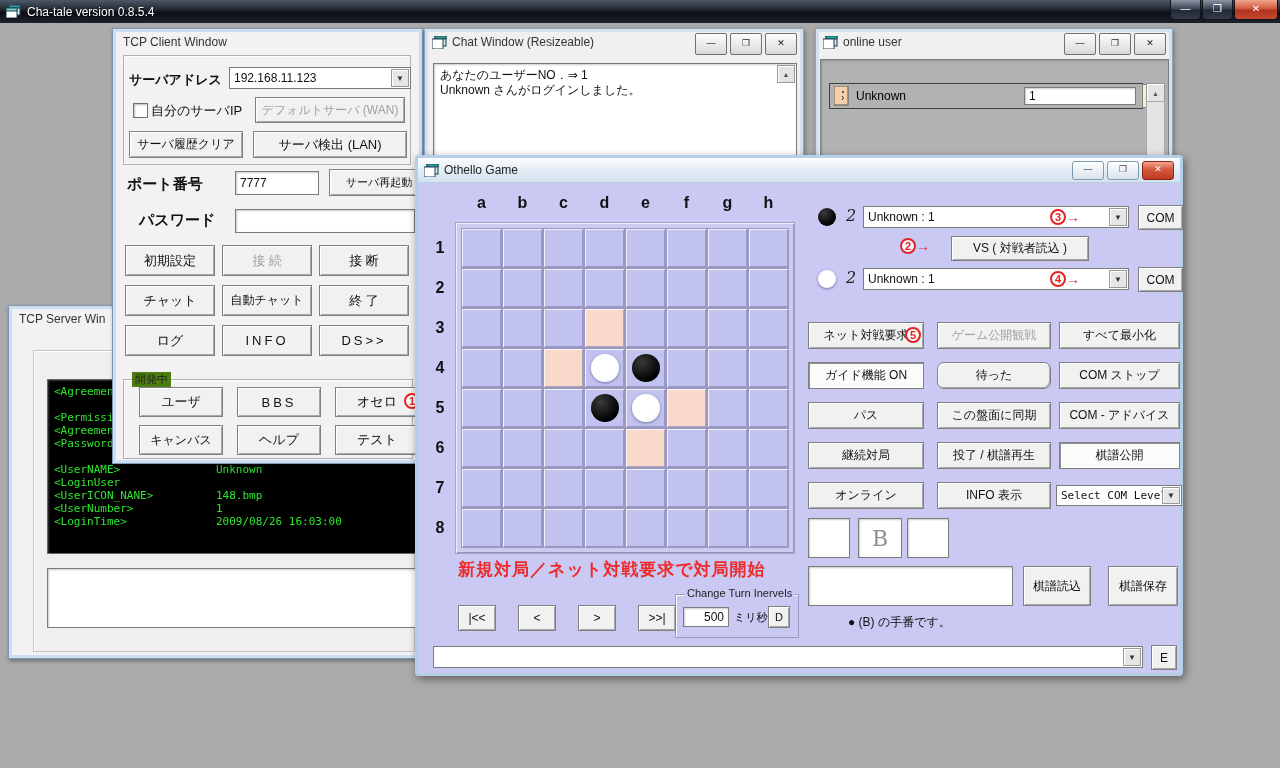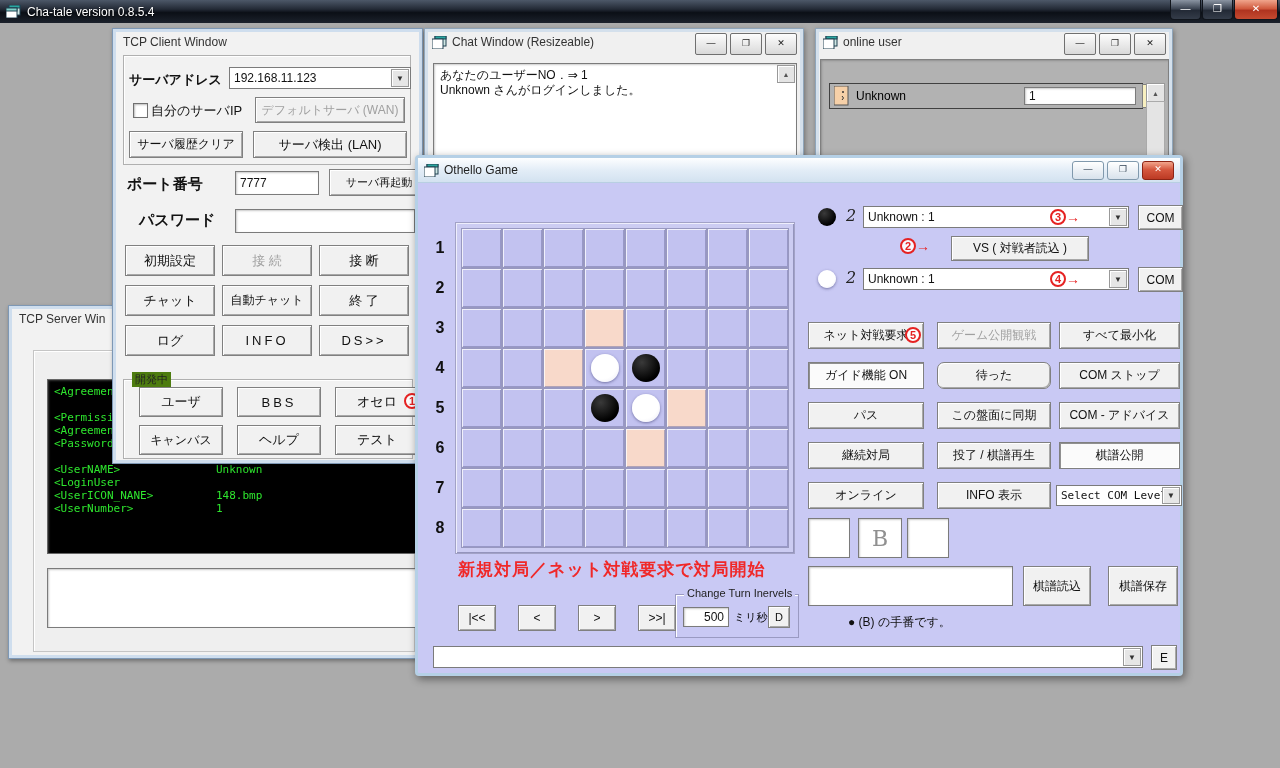--- a/index.html
+++ b/index.html
@@ -121,20 +121,21 @@
           <div class="tl"><span class="tag">&lt;Agreement</span><span></span></div>
           <div class="tl"><span class="tag"></span><span></span></div>
           <div class="tl"><span class="tag">&lt;Permissio</span><span></span></div>
           <div class="tl"><span class="tag">&lt;Agreement</span><span></span></div>
           <div class="tl"><span class="tag">&lt;Password&gt;</span><span></span></div>
           <div class="tl"><span class="tag"></span><span></span></div>
           <div class="tl"><span class="tag">&lt;UserNAME&gt;</span><span>Unknown</span></div>
           <div class="tl"><span class="tag">&lt;LoginUser</span><span></span></div>
           <div class="tl"><span class="tag">&lt;UserICON_NANE&gt;</span><span>148.bmp</span></div>
           <div class="tl"><span class="tag">&lt;UserNumber&gt;</span><span>1</span></div>
+          <div class="tl"><span class="tag">&lt;LoginTime&gt;</span><span>2009/08/26 16:03:00</span></div>
         </div>
       <div class="tb" style="left:13px;top:217px;width:372px;height:60px;"></div>
     </div>
   </div>
 
 
   <div class="panel" style="left:112px;top:28px;width:309px;height:434px;">
     <div class="ptitle">TCP Client Window</div>
     <div class="group" style="left:10px;top:26px;width:288px;height:110px;"></div>
     <div class="lbl b" style="left:16px;top:42px;">サーバアドレス</div>
@@ -236,20 +237,21 @@
         <rect x="0" y="3" width="11" height="10" fill="#ffffff" stroke="#204050"></rect>
       </svg>
       <span style="margin-left:5px;">Othello Game</span>
       <div class="obtns" style="right:6px;">
         <div class="obtn">—</div>
         <div class="obtn">❐</div>
         <div class="obtn red">✕</div>
       </div>
     </div>
 
+    <div style="position:absolute;left:43px;top:36px;width:328px;" id="col-labels"><span class="collbl">a</span><span class="collbl">b</span><span class="collbl">c</span><span class="collbl">d</span><span class="collbl">e</span><span class="collbl">f</span><span class="collbl">g</span><span class="collbl">h</span></div>
     <div style="position:absolute;left:10px;top:70px;width:24px;" id="row-labels">
         <div class="rowlbl">1</div>
         <div class="rowlbl">2</div>
         <div class="rowlbl">3</div>
         <div class="rowlbl">4</div>
         <div class="rowlbl">5</div>
         <div class="rowlbl">6</div>
         <div class="rowlbl">7</div>
         <div class="rowlbl">8</div>
       </div>

